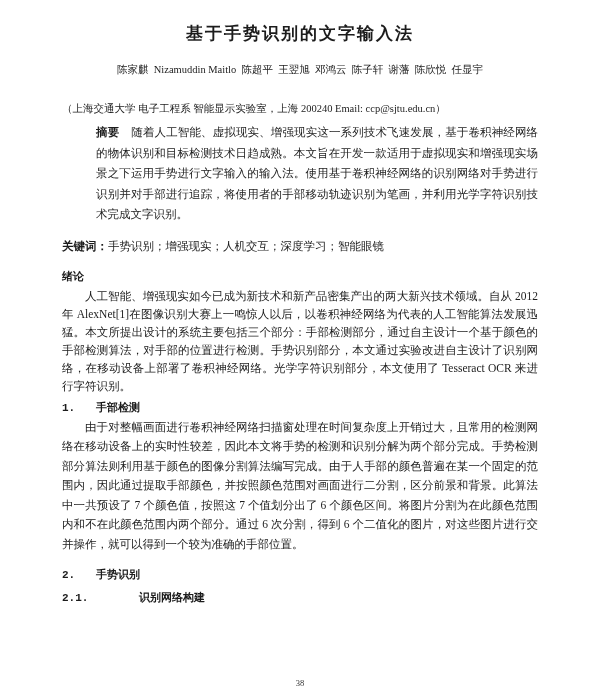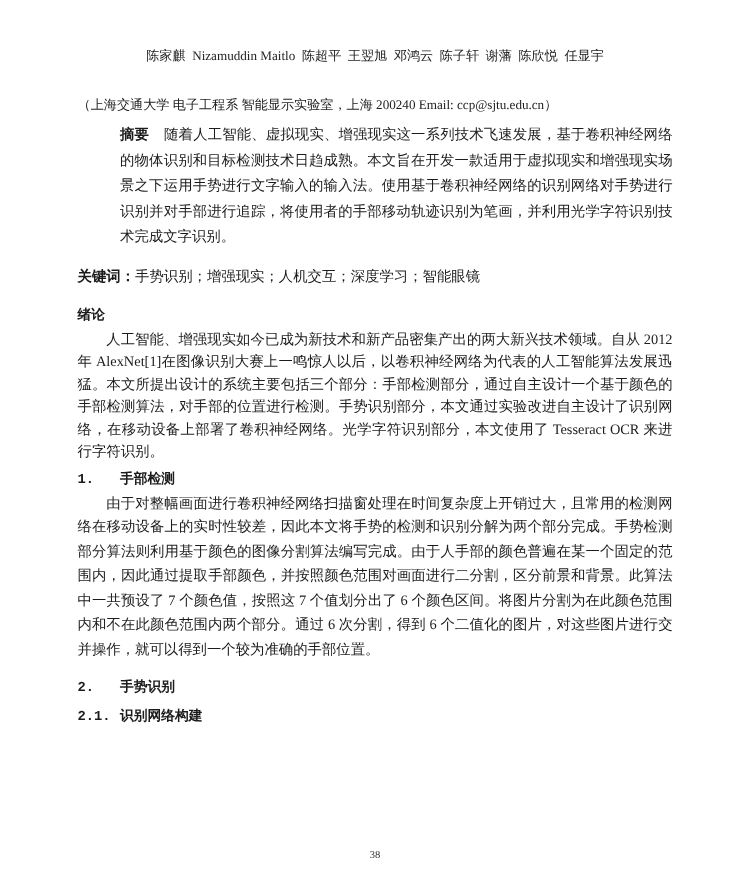--- a/index.html
+++ b/index.html
@@ -72,21 +72,21 @@
   .heading-numbered {
     display: flex;
   }
   .heading-number {
     display: inline-block;
     min-width: 34px;
     flex: 0 0 auto;
   }
   .heading-sec1 { margin-top: 4px; }
   .heading-sec2 { margin-top: 12px; }
-  .heading-sec21 { margin-top: 5px; }
+  .heading-sec21 { margin-top: 5px; gap: 43px; }
   .body-para {
     margin: 0;
     font-size: 11.5px;
     text-align: justify;
     text-indent: 2em;
   }
   .intro-para   { line-height: 18px;  margin-top: 1px; }
   .sec1-para    { line-height: 19.5px; margin-top: 1px; }
   .sec21-para   { line-height: 20px;  margin-top: 1px; }
   .page-number {
@@ -98,20 +98,21 @@
     font-size: 8.5px;
     line-height: 10px;
     color: #333333;
   }
 </style>
 </head>
 <body>
 
 <div class="page">
 
+  <h1 class="paper-title">基于手势识别的文字输入法</h1>
 
   <div class="authors-line">陈家麒  Nizamuddin Maitlo  陈超平  王翌旭  邓鸿云  陈子轩  谢藩  陈欣悦  任显宇</div>
 
   <div class="affiliation-line">（上海交通大学 电子工程系 智能显示实验室，上海 200240 Email: ccp@sjtu.edu.cn）</div>
 
   <p class="abstract-para">
     <span class="abstract-label">摘要</span><span>随着人工智能、虚拟现实、增强现实这一系列技术飞速发展，基于卷积神经网络的物体识别和目标检测技术日趋成熟。本文旨在开发一款适用于虚拟现实和增强现实场景之下运用手势进行文字输入的输入法。使用基于卷积神经网络的识别网络对手势进行识别并对手部进行追踪，将使用者的手部移动轨迹识别为笔画，并利用光学字符识别技术完成文字识别。</span>
   </p>
 
   <p class="keywords-para">

